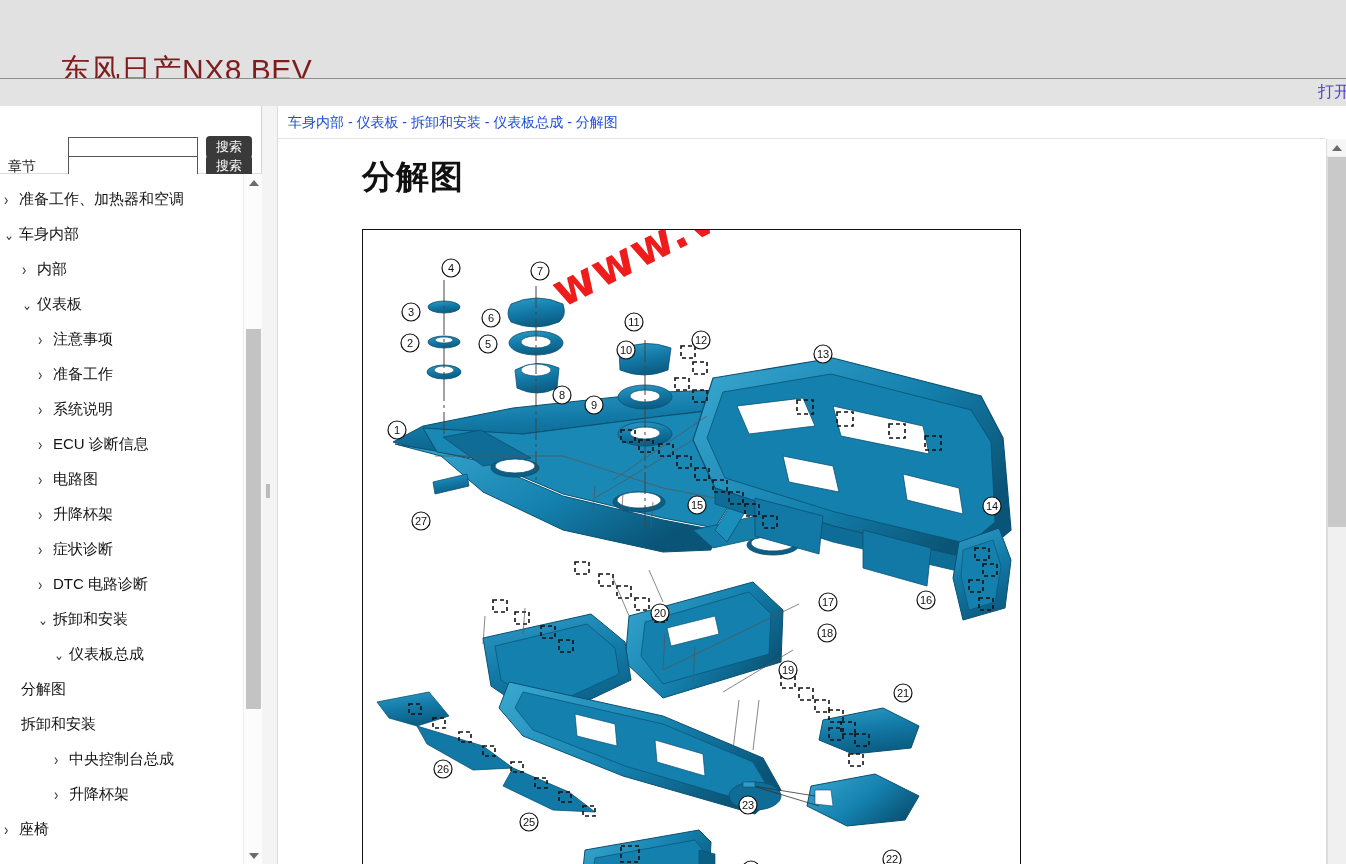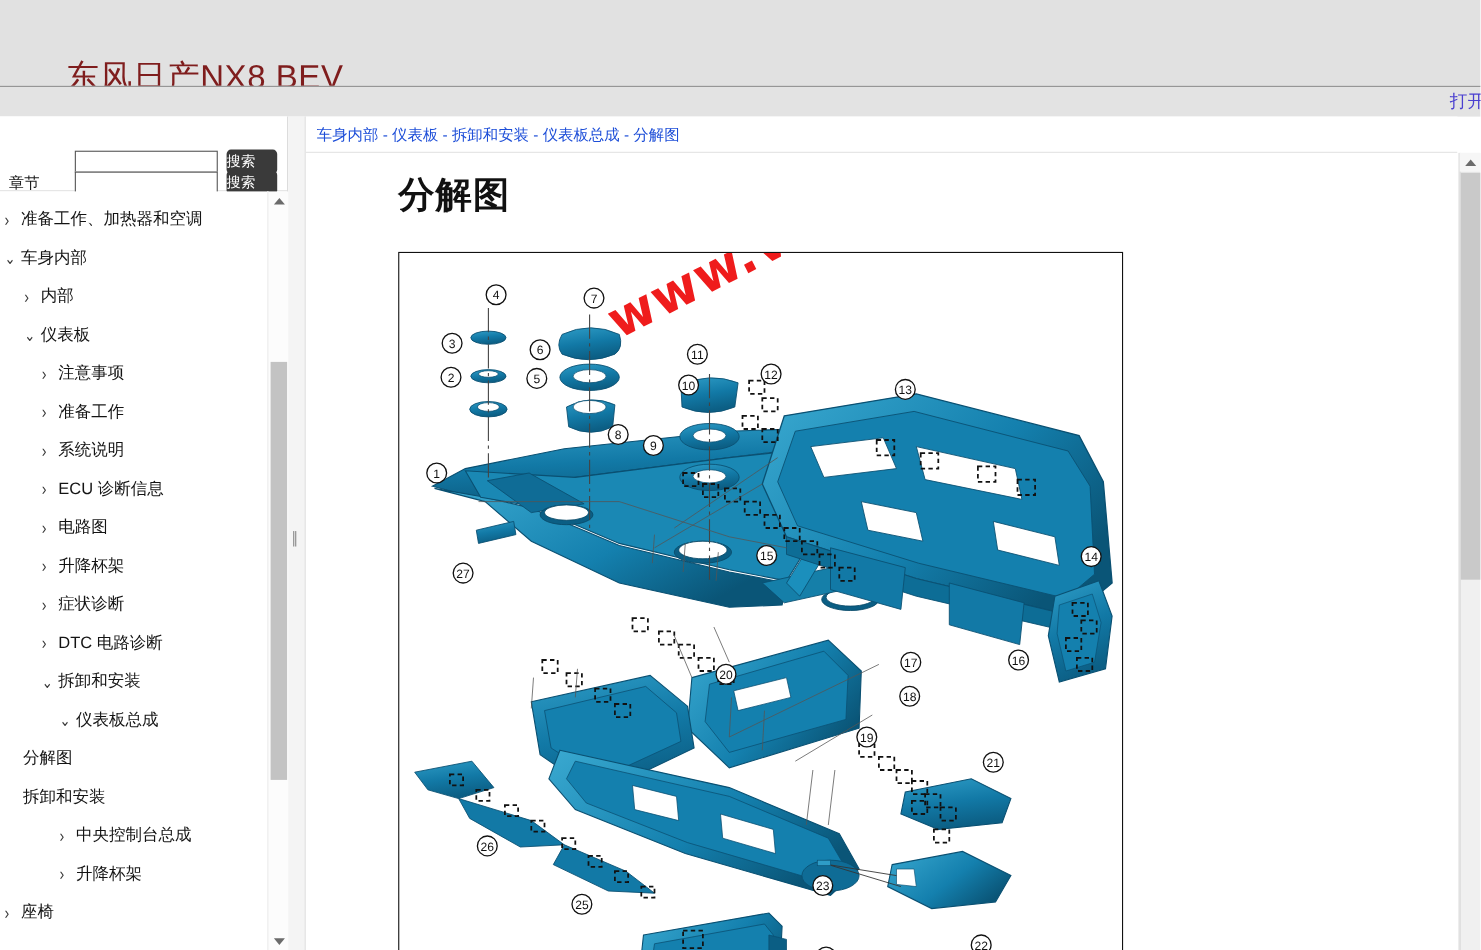--- a/index.html
+++ b/index.html
@@ -61,21 +61,21 @@
   .search-input{
     width:130px;height:20px;
     border:1px solid #555;background:#fff;
     font-size:13px;font-family:"Liberation Sans",sans-serif;
     padding:0 3px;box-sizing:border-box;outline:none;
   }
   .search-btn{
     width:46px;height:22px;
     background:#3a3a3a;color:#fff;border:none;border-radius:4px;
     font-size:13px;font-family:"Liberation Sans",sans-serif;
-    cursor:pointer;line-height:22px;text-align:left;padding:0;
+    cursor:pointer;line-height:22px;text-align:center;padding:0;
   }
 
   
   .tree-wrap{
     position:absolute;left:0;top:68px;width:244px;height:690px;
     overflow:hidden;background:#fff;
   }
   .tree{padding:8px 0 0 0;}
   .node{
     display:flex;align-items:center;

